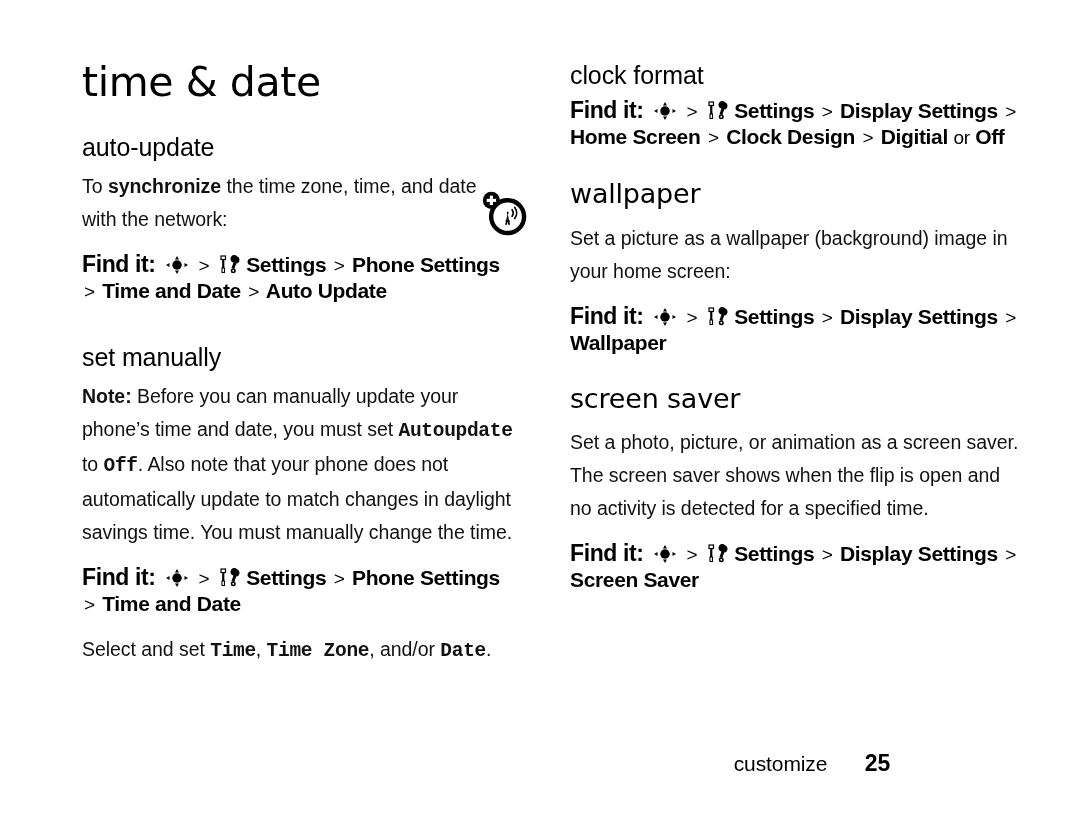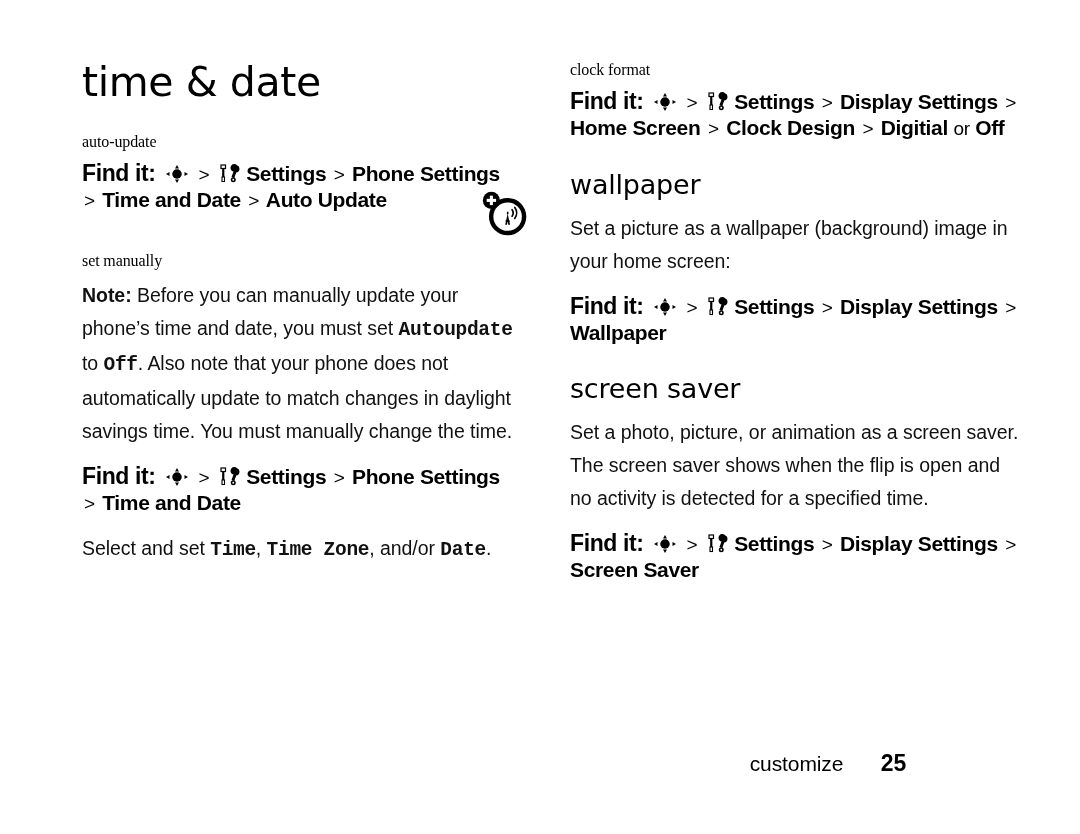--- a/index.html
+++ b/index.html
@@ -46,22 +46,22 @@
   .h-section {
     font-family: "DejaVu Sans", sans-serif;
     font-size: 27px;
     font-weight: 400;
     letter-spacing: -0.2px;
     line-height: 1.05;
     margin: 0 0 13px 0;
     color: #000;
   }
   .h-sub {
-    font-family: Liberation Serif, serif;
-    font-size: 16px;
+    font-family: Liberation Sans, sans-serif;
+    font-size: 25px;
     font-weight: 400;
     letter-spacing: -0.1px;
     line-height: 1.05;
     margin: 0 0 10px 0;
     color: #000;
   }
 
   
   .body-text {
     font-family: "Liberation Sans", sans-serif;
@@ -132,21 +132,21 @@
     top: 189px;
     width: 52px;
     height: 52px;
   }
   .margin-icon svg { display: block; width: 52px; height: 52px; }
 
   
   .footer {
     position: absolute;
     left: 0;
-    right: 0;
+    right: 16px;
     bottom: 57px;
     text-align: right;
     padding-right: 62px;
   }
   .footer-label {
     font-family: "Liberation Sans", sans-serif;
     font-size: 21px;
     font-weight: 400;
     color: #000;
     letter-spacing: -0.1px;
@@ -167,20 +167,21 @@
 <body>
 
 <div class="page">
 
   <div class="col col-left">
 
     <h1 class="h-chapter">time &amp; date</h1>
 
     <h2 class="h-sub">auto-update</h2>
 
+    <p class="body-text"><span>To </span><b>synchronize</b><span> the time zone, time, and date with the network:</span></p>
 
     <div class="findit">
       <span class="lead">Find it:</span>
       <span class="ico ico-nav">
         <svg viewBox="0 0 52 40" xmlns="http://www.w3.org/2000/svg">
           <circle cx="26" cy="20" r="9.5" fill="#000"></circle>
           <polygon points="26,2 30,9 22,9" fill="#000"></polygon>
           <polygon points="26,38 30,31 22,31" fill="#000"></polygon>
           <polygon points="4,20 11,16 11,24" fill="#000"></polygon>
           <polygon points="48,20 41,16 41,24" fill="#000"></polygon>

